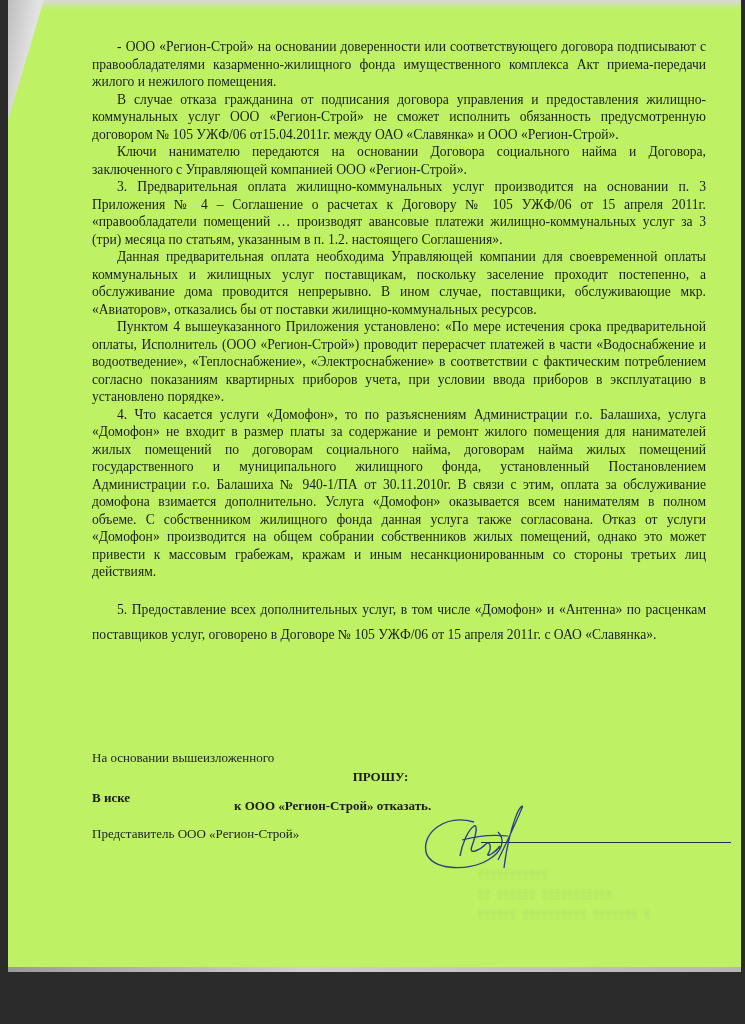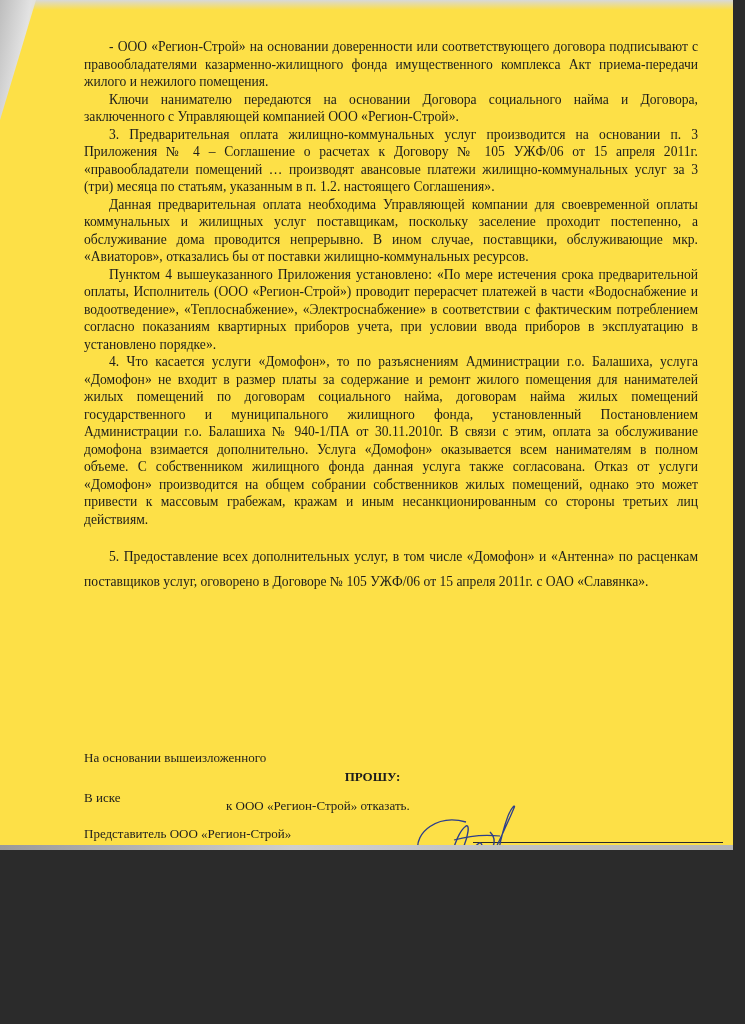--- a/index.html
+++ b/index.html
@@ -2,22 +2,22 @@
 <html><head>
 <meta charset="utf-8">
 <style>
   html, body { margin: 0; padding: 0; }
   body {
     width: 745px; height: 1024px; overflow: hidden;
     background: #2b2b2b;
     position: relative;
   }
   .page {
-    position: absolute; left: 0; top: 0; width: 733px; height: 850px;
-    background: #fde047;
+    position: absolute; left: 8px; top: 0; width: 733px; height: 972px;
+    background: #bef264;
     overflow: hidden;
   }
   .page::before {
     content: ""; position: absolute; left: 0; top: 0; width: 733px; height: 10px;
     background: linear-gradient(to bottom, #d9d9d9, rgba(251,251,250,0));
   }
   .shade-left {
     position: absolute; left: 0; top: 0; width: 36px; height: 120px;
     background: linear-gradient(100deg, #bdbdbd 0%, #e3e3e3 55%, rgba(251,251,250,0) 100%);
     clip-path: polygon(0 0, 100% 0, 0 100%);
@@ -34,21 +34,21 @@
   }
   .text p { margin: 0; text-indent: 25px; }
   .text p.wide { line-height: 25px; margin-top: 16px; }
   .closing {
     position: absolute; left: 84px; width: 614px;
     font-family: "Liberation Serif", serif;
     font-size: 13px; color: #1c1c1c;
   }
   .c1 { top: 750px; }
   .c2 { top: 769px; left: 0; width: 745px; text-align: center; font-weight: bold; }
-  .c3 { top: 790px; }
+  .c3 { top: 790px; font-weight: bold; }
   .c3 .tail { position: absolute; left: 142px; top: 0; white-space: nowrap; margin-top: 8px; }
   .c4 { top: 826px; }
   .sig-line {
     position: absolute; left: 473px; top: 842px; width: 250px; height: 1px;
     background: #2a2a2a;
   }
   .signature { position: absolute; left: 408px; top: 800px; width: 130px; height: 80px; }
   .bleed {
     position: absolute; font-family: "Liberation Mono", monospace; font-size: 9px;
     color: rgba(120,120,120,0.16); white-space: nowrap; letter-spacing: 1px;
@@ -59,20 +59,21 @@
 
 <div class="page">
   <div class="shade-left"></div>
 
   <div class="bleed" style="left:470px;top:870px;">▒▒▒▒▒▒▒▒▒▒▒</div>
   <div class="bleed" style="left:470px;top:890px;">▒▒ ▒▒▒▒▒▒ ▒▒▒▒▒▒▒▒▒▒▒</div>
   <div class="bleed" style="left:470px;top:910px;">▒▒▒▒▒▒ ▒▒▒▒▒▒▒▒▒▒ ▒▒▒▒▒▒▒ ▒</div>
 
   <div class="text">
     <p>- ООО «Регион-Строй» на основании доверенности или соответствующего договора подписывают с правообладателями казарменно-жилищного фонда  имущественного комплекса Акт приема-передачи жилого и нежилого помещения.</p>
+    <p>В случае отказа гражданина от подписания  договора управления и предоставления жилищно-коммунальных услуг  ООО «Регион-Строй» не сможет исполнить обязанность предусмотренную договором № 105 УЖФ/06 от15.04.2011г. между  ОАО «Славянка» и ООО «Регион-Строй».</p>
     <p>Ключи нанимателю передаются на основании Договора социального найма и Договора, заключенного с Управляющей компанией ООО «Регион-Строй».</p>
     <p>3. Предварительная оплата жилищно-коммунальных услуг производится на основании п. 3 Приложения № 4 – Соглашение о расчетах к Договору № 105 УЖФ/06 от 15 апреля 2011г. «правообладатели  помещений … производят  авансовые платежи жилищно-коммунальных услуг за 3 (три) месяца по статьям, указанным в п. 1.2. настоящего Соглашения».</p>
     <p>Данная предварительная оплата необходима Управляющей компании для  своевременной оплаты коммунальных и жилищных услуг поставщикам, поскольку заселение проходит постепенно, а обслуживание дома проводится непрерывно. В ином случае, поставщики, обслуживающие мкр. «Авиаторов», отказались бы от поставки жилищно-коммунальных ресурсов.</p>
     <p>Пунктом 4 вышеуказанного Приложения  установлено: «По мере истечения срока предварительной оплаты, Исполнитель (ООО «Регион-Строй») проводит перерасчет платежей в части «Водоснабжение и водоотведение», «Теплоснабжение», «Электроснабжение» в соответствии с фактическим потреблением согласно показаниям квартирных приборов учета, при условии ввода приборов в эксплуатацию в установлено порядке».</p>
     <p>4. Что касается услуги «Домофон», то по разъяснениям Администрации г.о. Балашиха, услуга «Домофон» не входит в размер платы за содержание и ремонт жилого помещения для нанимателей жилых помещений по договорам социального найма, договорам найма жилых помещений государственного и муниципального жилищного фонда, установленный Постановлением Администрации г.о. Балашиха № 940-1/ПА от 30.11.2010г. В связи с этим, оплата за обслуживание домофона взимается дополнительно. Услуга «Домофон» оказывается всем нанимателям в полном объеме. С собственником жилищного фонда данная услуга также согласована. Отказ от услуги «Домофон» производится на общем собрании собственников жилых помещений, однако это может привести к массовым грабежам, кражам и иным несанкционированным со стороны третьих лиц действиям.</p>
     <p class="wide">5. Предоставление всех дополнительных услуг, в том числе «Домофон» и «Антенна» по расценкам поставщиков услуг, оговорено в Договоре № 105 УЖФ/06 от 15 апреля 2011г. с ОАО «Славянка».</p>
   </div>
 
   <div class="closing c1">На основании вышеизложенного</div>
   <div class="closing c2">ПРОШУ:</div>

